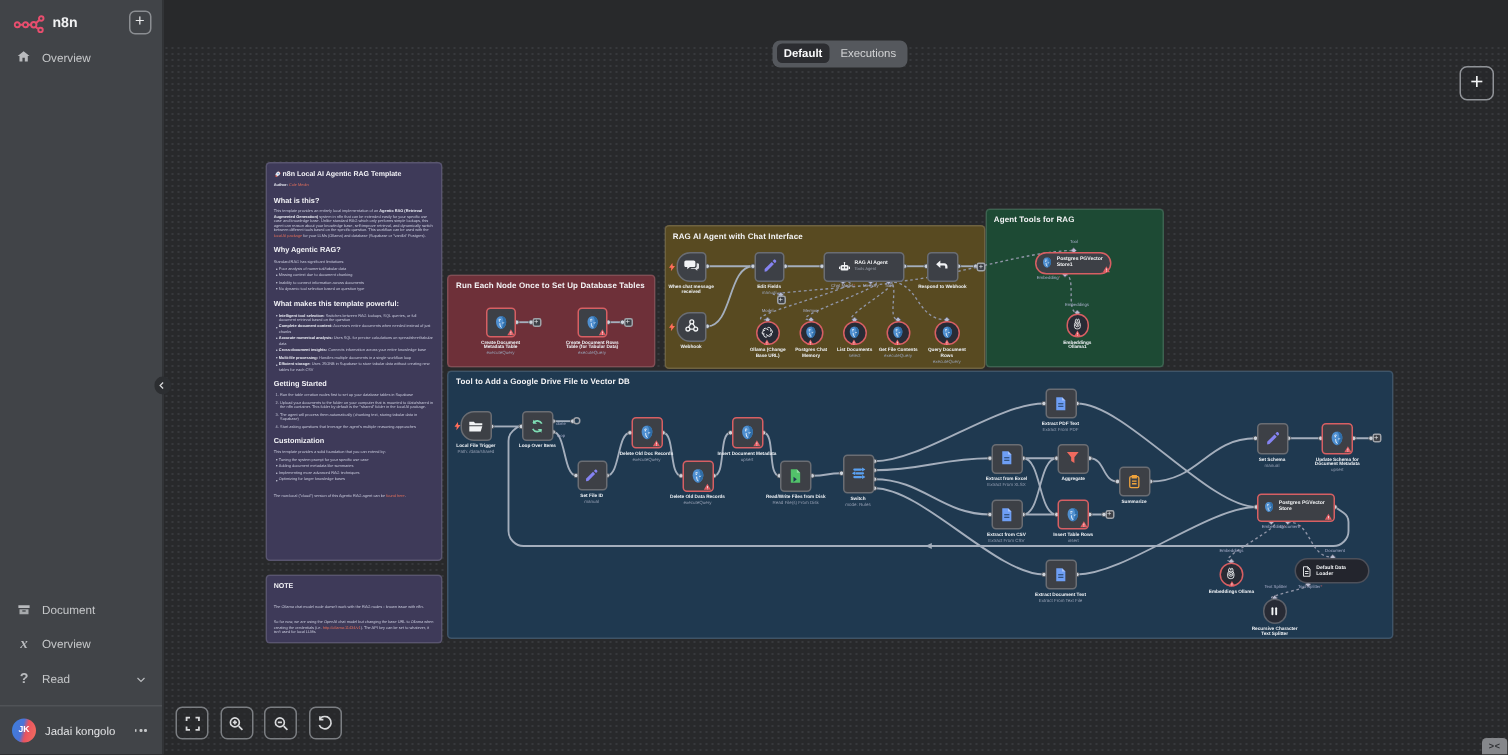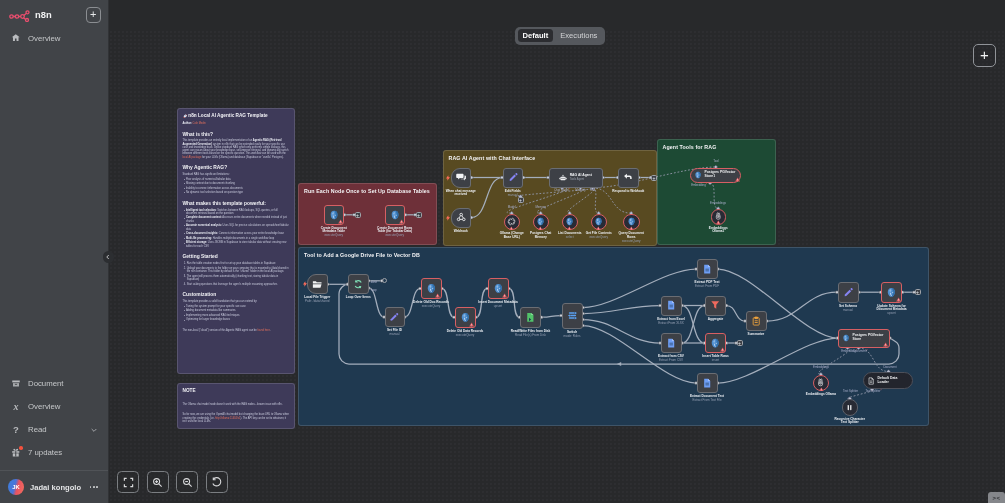--- a/index.html
+++ b/index.html
@@ -69,21 +69,21 @@
   .sb-item { display:flex; align-items:center; height:23px; padding:0 10px 0 11px; color:#c6c8ca;
     font-size:7.8px; }
   .sb-item .ic { width:10px; height:10px; margin-right:7px; display:flex; align-items:center; justify-content:center; }
   .sb-item .grow { flex:1; }
   #sb-overview { margin-top:4px; }
   #sb-bottom { position:absolute; left:0; bottom:39px; width:100%; }
   #sb-user { position:absolute; left:0; bottom:0; width:100%; height:33px; border-top:1px solid #505357;
     display:flex; align-items:center; padding:0 10px 0 8px; }
   .avatar { width:16px; height:16px; border-radius:50%; background:linear-gradient(105deg,#3d7fdc 0%,#4a74d8 42%,#e8535f 58%,#f4705f 100%);
     color:#fff; font-size:5.8px; font-weight:700; display:flex; align-items:center; justify-content:center; }
-  #sb-user .uname { margin-left:6px; color:#e3e4e6; font-size:7.6px; font-weight:700; flex:1; }
+  #sb-user .uname { margin-left:6px; color:#e3e4e6; font-size:7.6px; font-weight:400; flex:1; }
   .dots3 { display:flex; gap:1.7px; align-items:center; }
   .dots3 i { width:1.7px; height:1.7px; border-radius:50%; background:#c4c6c8; }
   #collapse-handle { position:absolute; right:-6px; top:251px; width:11.5px; height:11.5px; border-radius:50%;
     background:#2c2e31; color:#d7d8da; display:flex; align-items:center; justify-content:center; z-index:11; }
   .reddot { position:absolute; right:-1.5px; top:-1.5px; width:3.6px; height:3.6px; border-radius:50%; background:#f4513d; }
 
   
   #topbar { position:absolute; left:110px; top:0; right:0; height:30px; background:#414448; z-index:9;
     display:flex; align-items:center; }
   #wf-title { margin-left:17px; color:#ededef; font-size:9.6px; font-weight:700; }
@@ -1207,34 +1207,20 @@
       </div>
       <div class="sb-item">
         <span class="ic">
           <span style="color:#b9bbbe;font-size:9.5px;font-weight:700">?</span>
         </span>
         <span class="grow">Read</span>
         <svg width="8" height="8" viewBox="0 0 24 24">
             <path d="M5 9 l7 7 7-7" stroke="#b9bbbe" stroke-width="2.4" fill="none"></path>
           </svg>
       </div>
-      <div class="sb-item">
-        <span class="ic" style="position:relative">
-          <svg width="9.5" height="9.5" viewBox="0 0 24 24">
-              <g fill="#b9bbbe">
-                <rect x="3" y="8" width="18" height="4"></rect>
-                <rect x="4.5" y="13.5" width="15" height="8"></rect>
-                <rect x="10.7" y="8" width="2.6" height="13.5" fill="#414448"></rect>
-                <path d="M12 7 C8 7 6 5.5 6 3.8 C6 2.5 7 2 8 2 C10 2 11.4 4.5 12 7 Z M12 7 C16 7 18 5.5 18 3.8 C18 2.5 17 2 16 2 C14 2 12.6 4.5 12 7 Z"></path>
-              </g>
-            </svg>
-          <span class="reddot"></span>
-        </span>
-        <span>7 updates</span>
-      </div>
     </div>
     <div id="sb-user">
       <div class="avatar">
           <span>JK</span>
         </div>
       <span class="uname">Jadai kongolo</span>
       <div class="dots3">
           <i></i>
           <i></i>
           <i></i>

